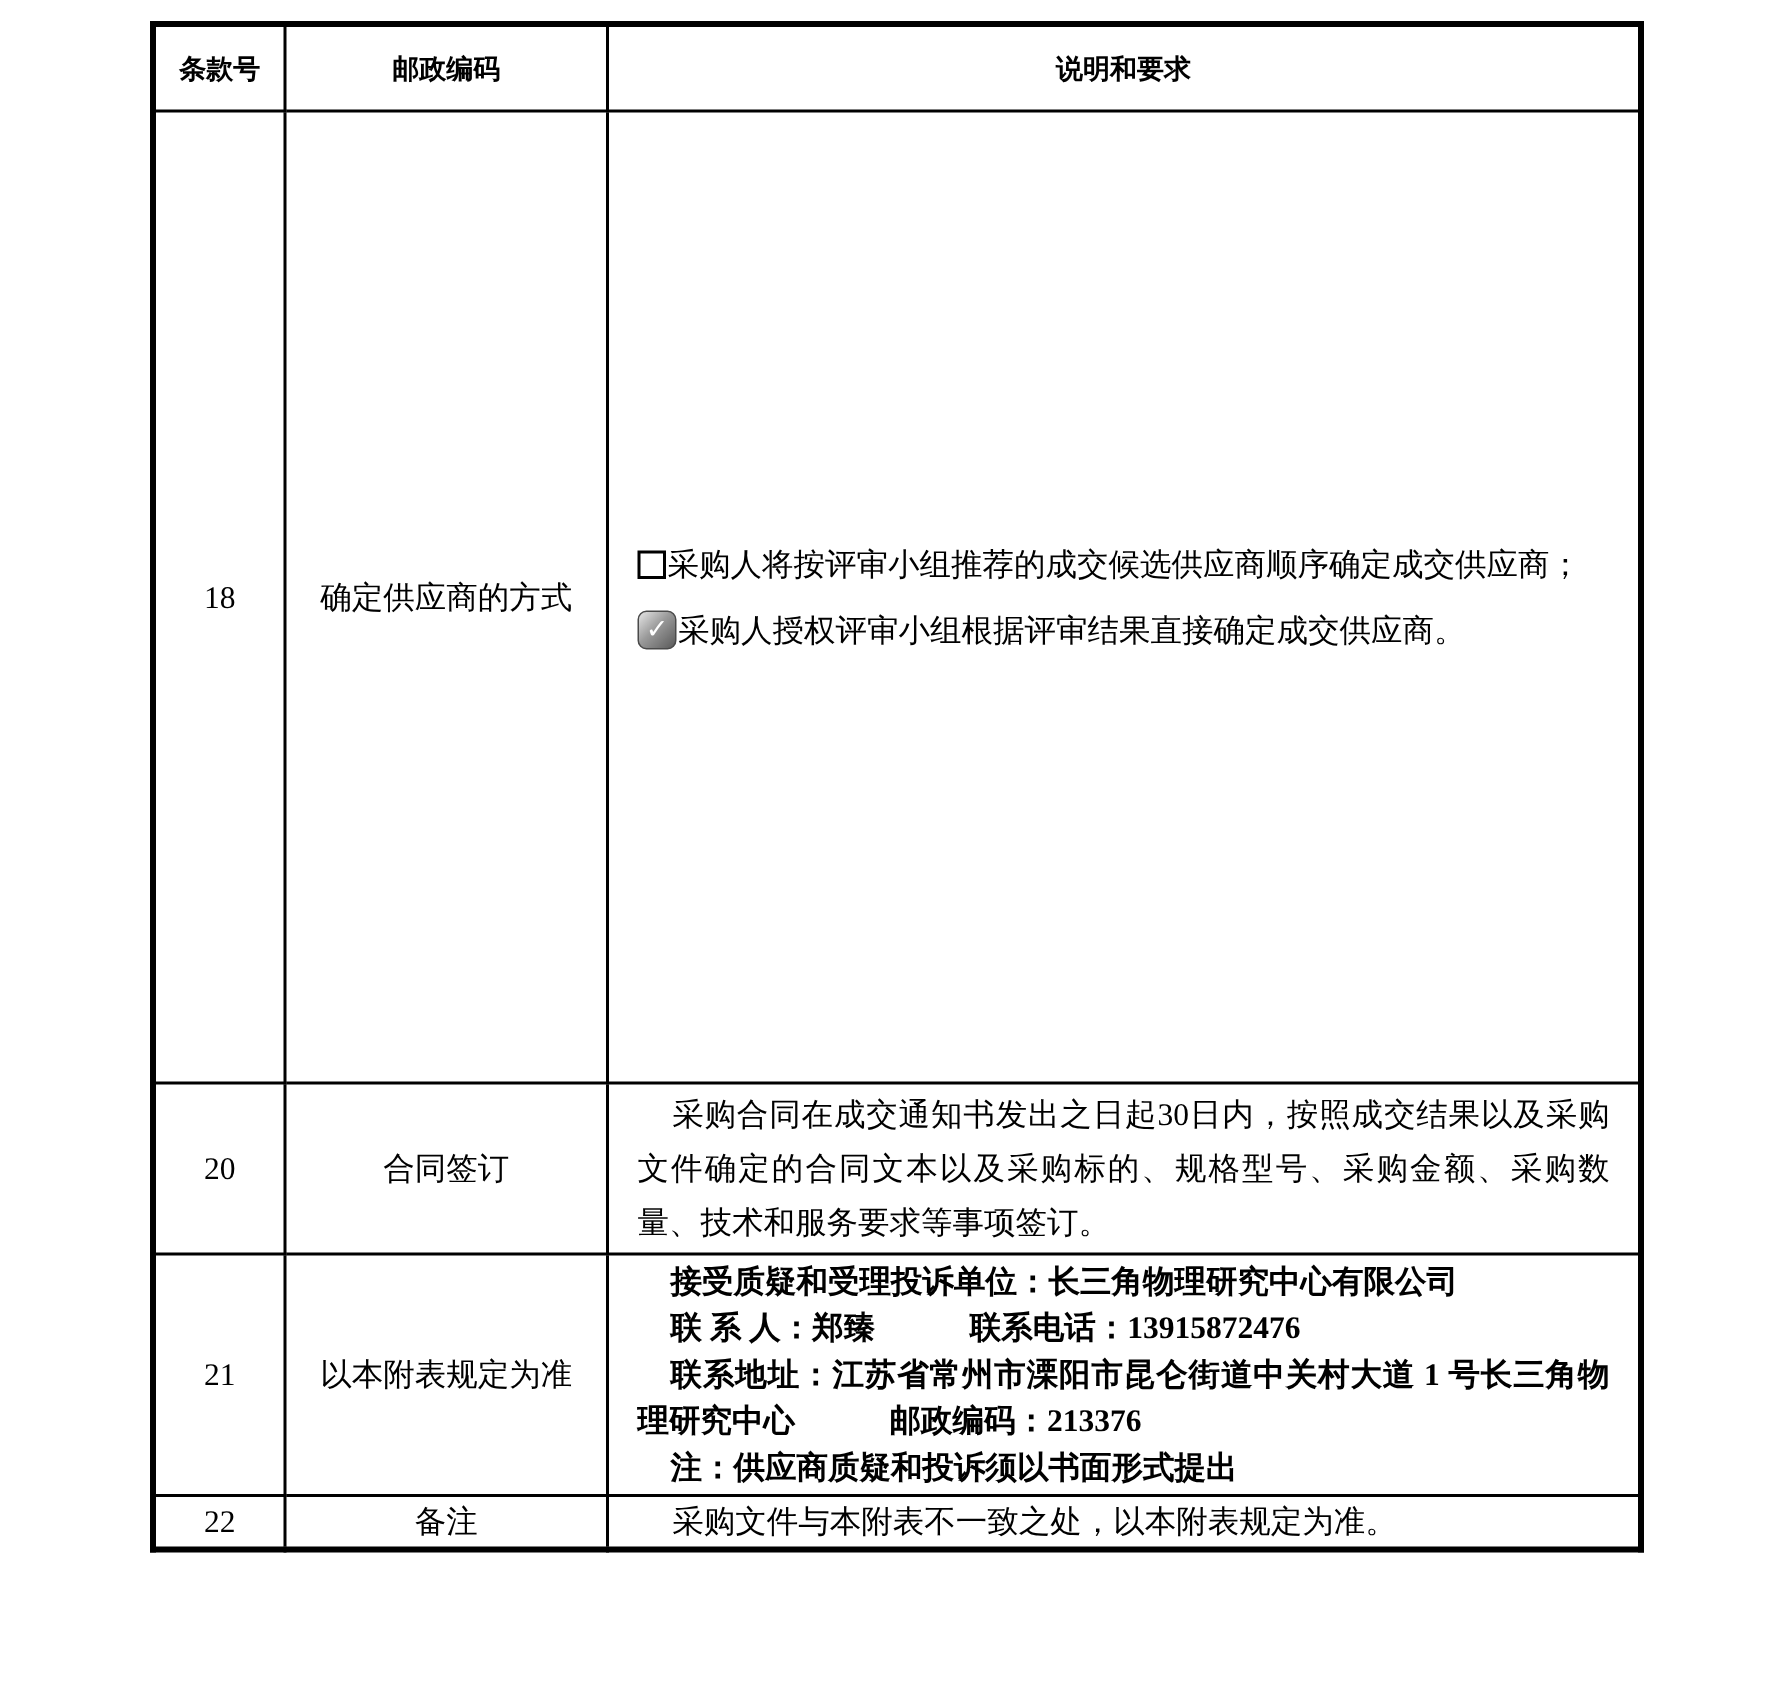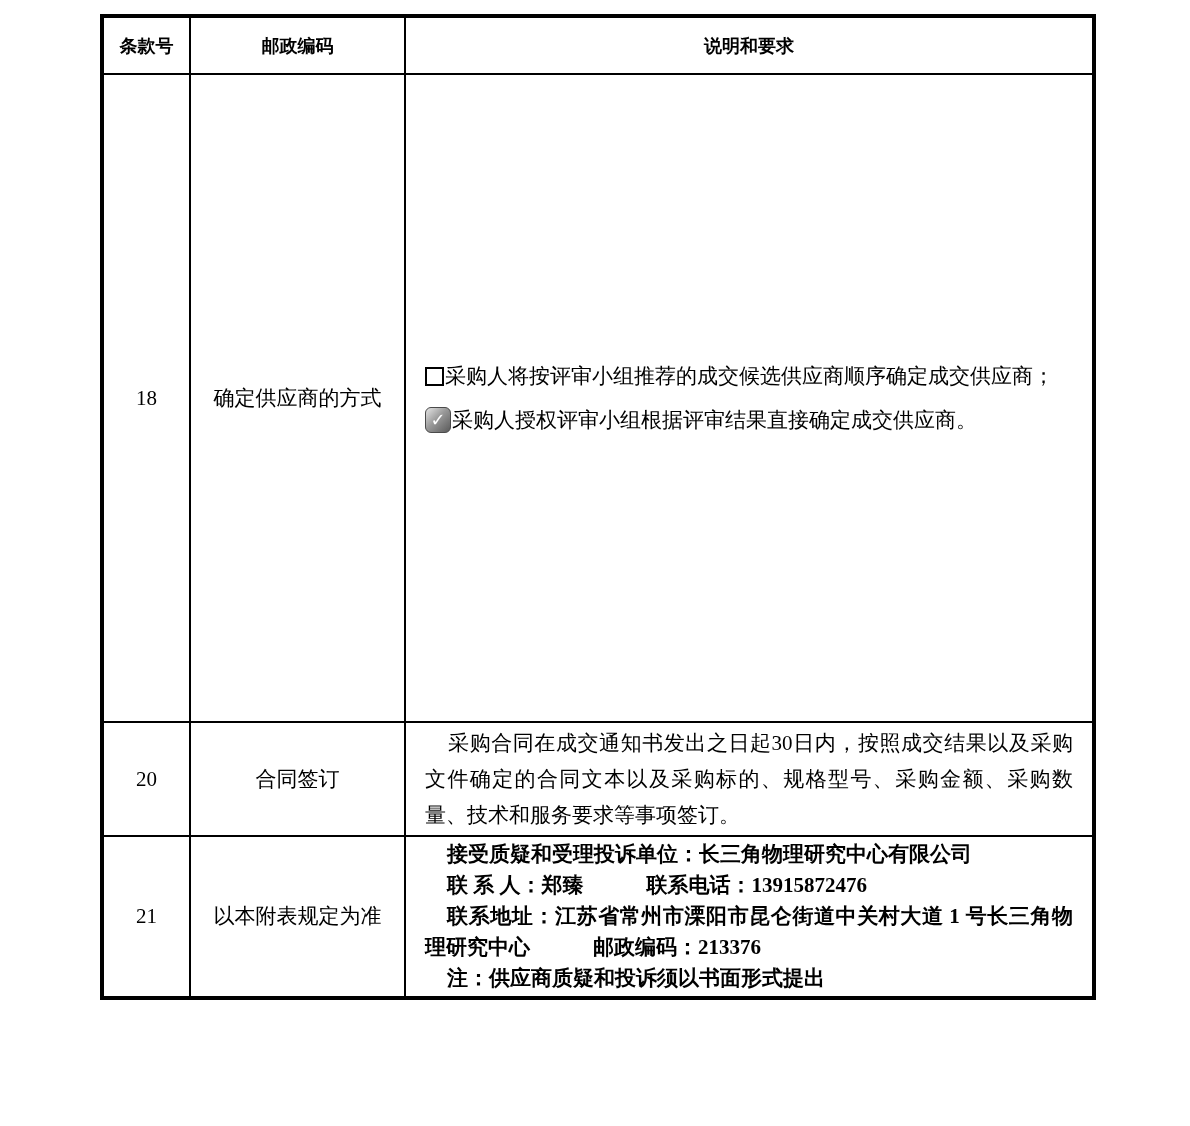--- a/index.html
+++ b/index.html
@@ -134,17 +134,24 @@
         <td class="cell-id">21</td>
         <td class="cell-name">以本附表规定为准</td>
         <td class="cell-desc para-block">
           <p>接受质疑和受理投诉单位：长三角物理研究中心有限公司</p>
           <p>联 系 人：郑臻　　　联系电话：13915872476</p>
           <p>联系地址：江苏省常州市溧阳市昆仑街道中关村大道 1 号长三角物理研究中心　　　邮政编码：213376</p>
           <p>注：供应商质疑和投诉须以书面形式提出</p>
         </td>
       </tr>
 
+      <tr class="r22">
+        <td class="cell-id">22</td>
+        <td class="cell-name">备注</td>
+        <td class="cell-desc">
+          <div class="para-note">采购文件与本附表不一致之处，以本附表规定为准。</div>
+        </td>
+      </tr>
 
     </tbody>
   </table>
 
 </div>
 
 </body></html>

